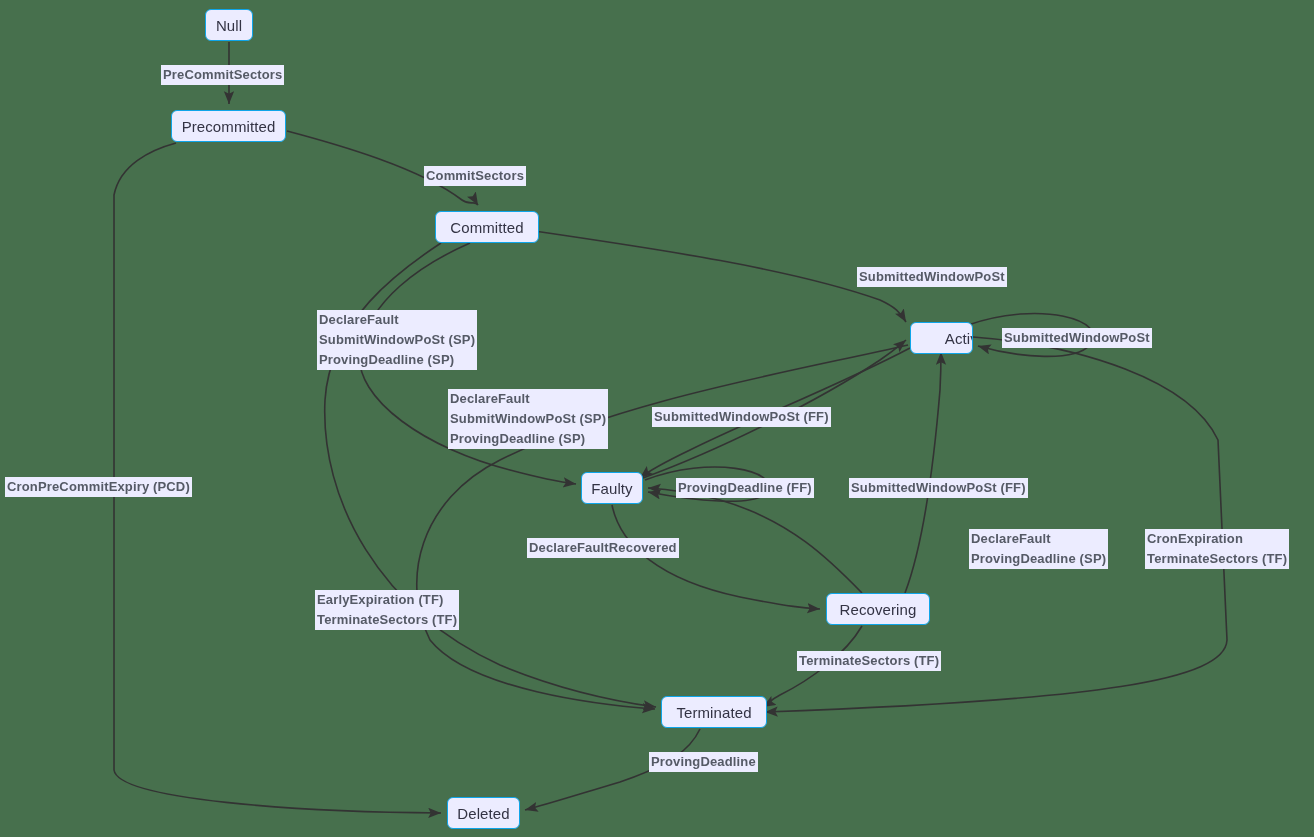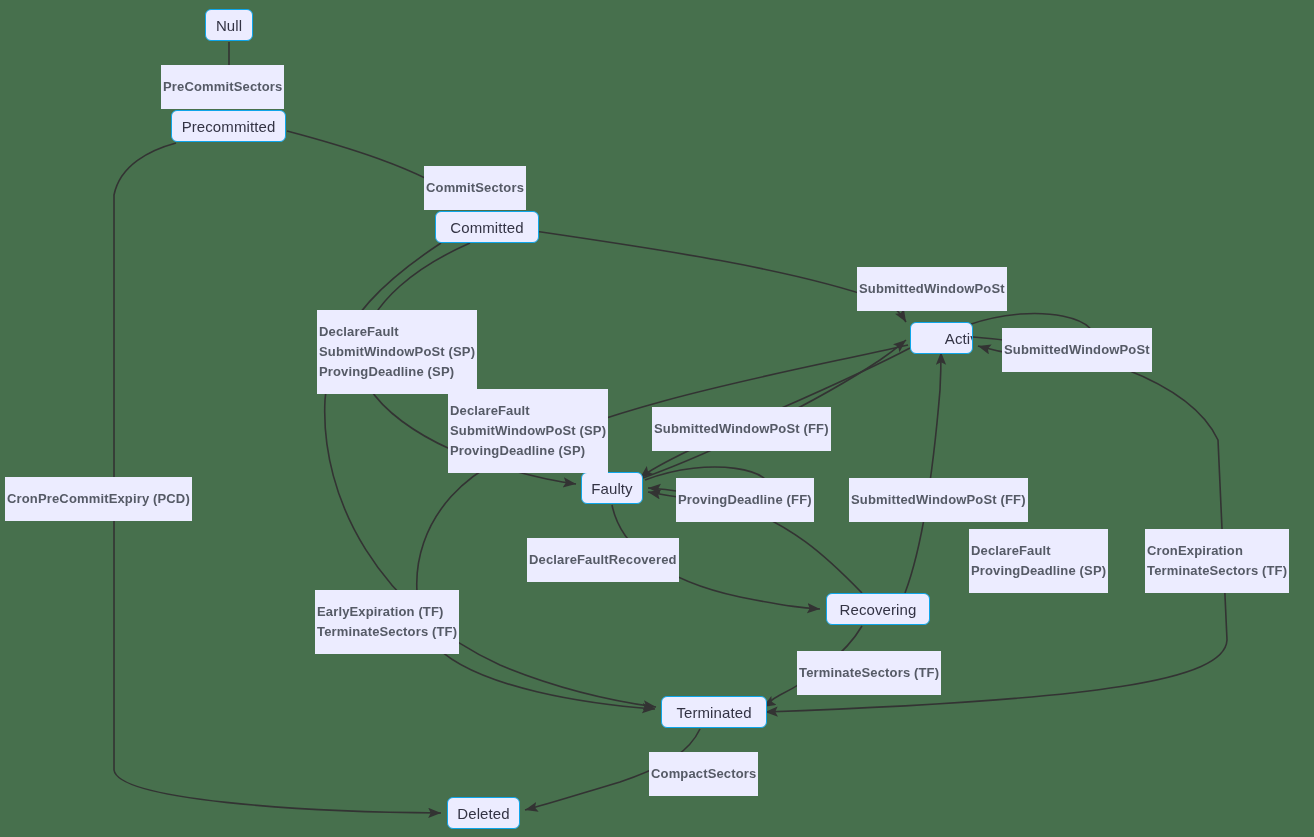--- a/index.html
+++ b/index.html
@@ -29,21 +29,21 @@
   }
   
   .elabel{
     position:absolute;
     background:#ececff;
     color:#555a66;
     font-size:13px;
     font-weight:bold;
     line-height:20px;
     white-space:pre;
-    padding:12px 2px;
+    padding:0 2px;
     letter-spacing:.15px;
     box-sizing:border-box;
   }
 </style>
 </head>
 <body>
 
 <div id="diagram">
 
   <svg viewBox="0 0 1314 837">
@@ -130,15 +130,15 @@
   <div class="elabel" style="left:676px;top:478px;">ProvingDeadline (FF)</div>
   <div class="elabel" style="left:849px;top:478px;">SubmittedWindowPoSt (FF)</div>
   <div class="elabel" style="left:969px;top:529px;">DeclareFault
 ProvingDeadline (SP)</div>
   <div class="elabel" style="left:1145px;top:529px;">CronExpiration
 TerminateSectors (TF)</div>
   <div class="elabel" style="left:527px;top:538px;">DeclareFaultRecovered</div>
   <div class="elabel" style="left:315px;top:590px;">EarlyExpiration (TF)
 TerminateSectors (TF)</div>
   <div class="elabel" style="left:797px;top:651px;">TerminateSectors (TF)</div>
-  <div class="elabel" style="left:649px;top:752px;">CompactSectors</div>
+  <div class="elabel" style="left:649px;top:752px;">ProvingDeadline</div>
 
 </div>
 
 </body></html>

